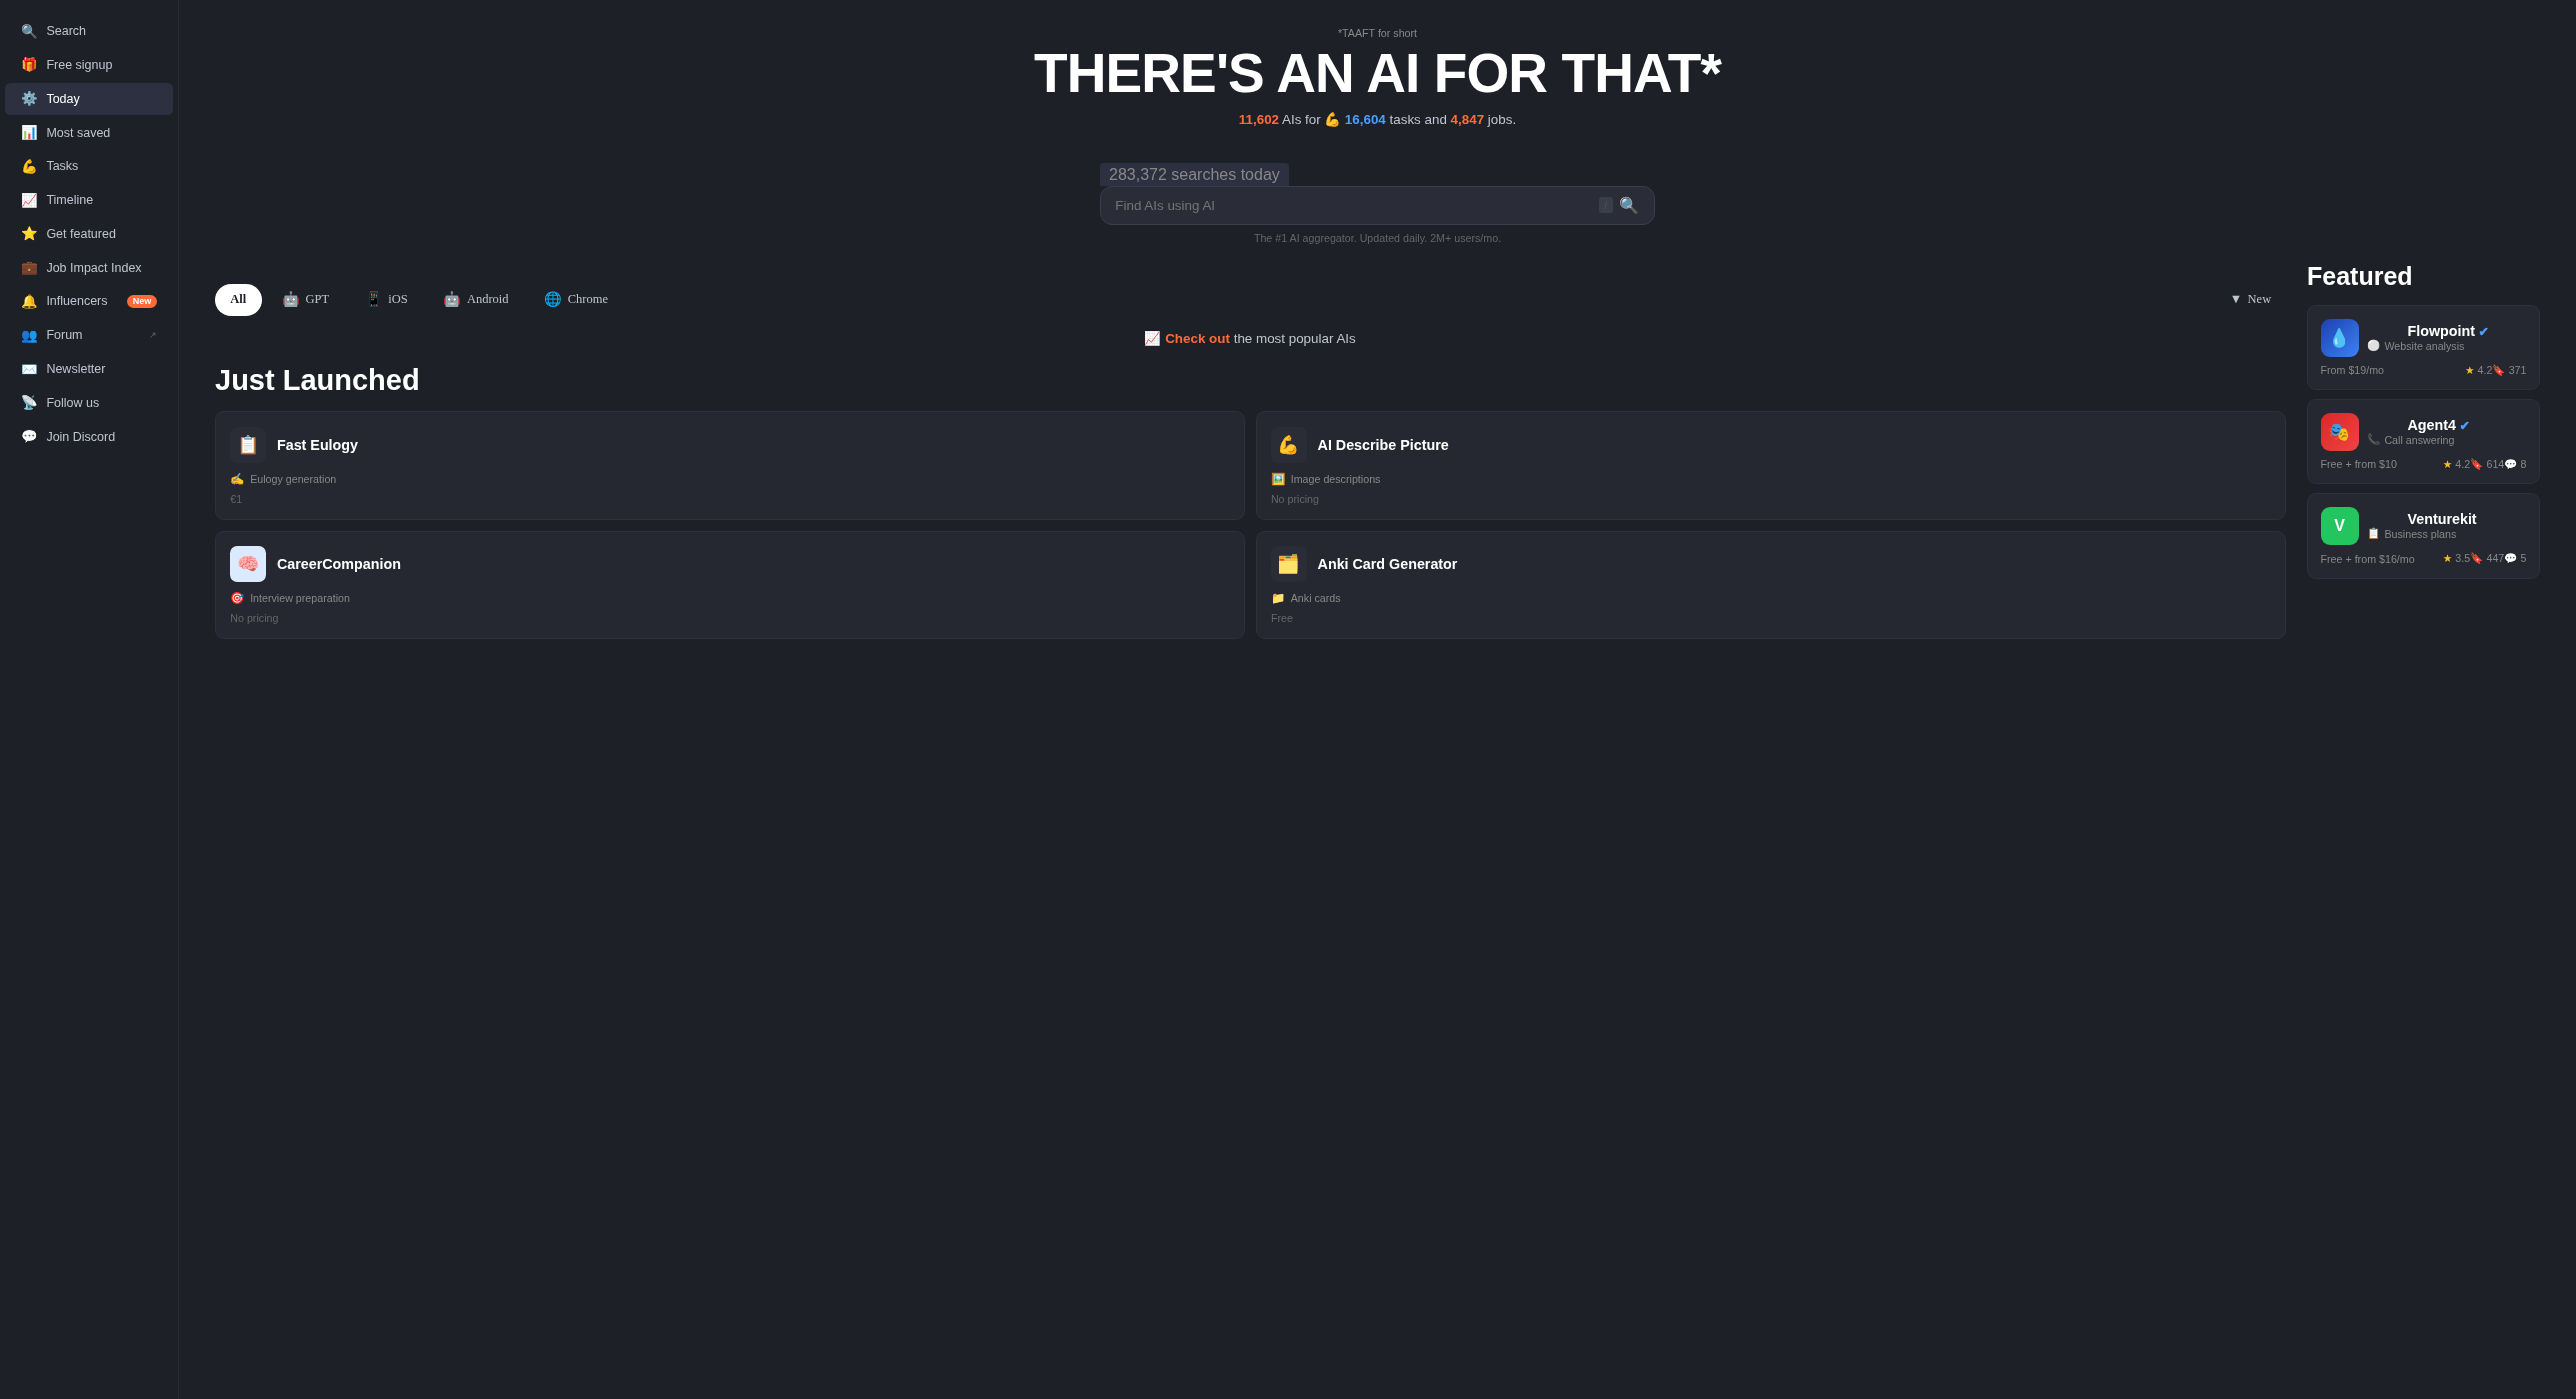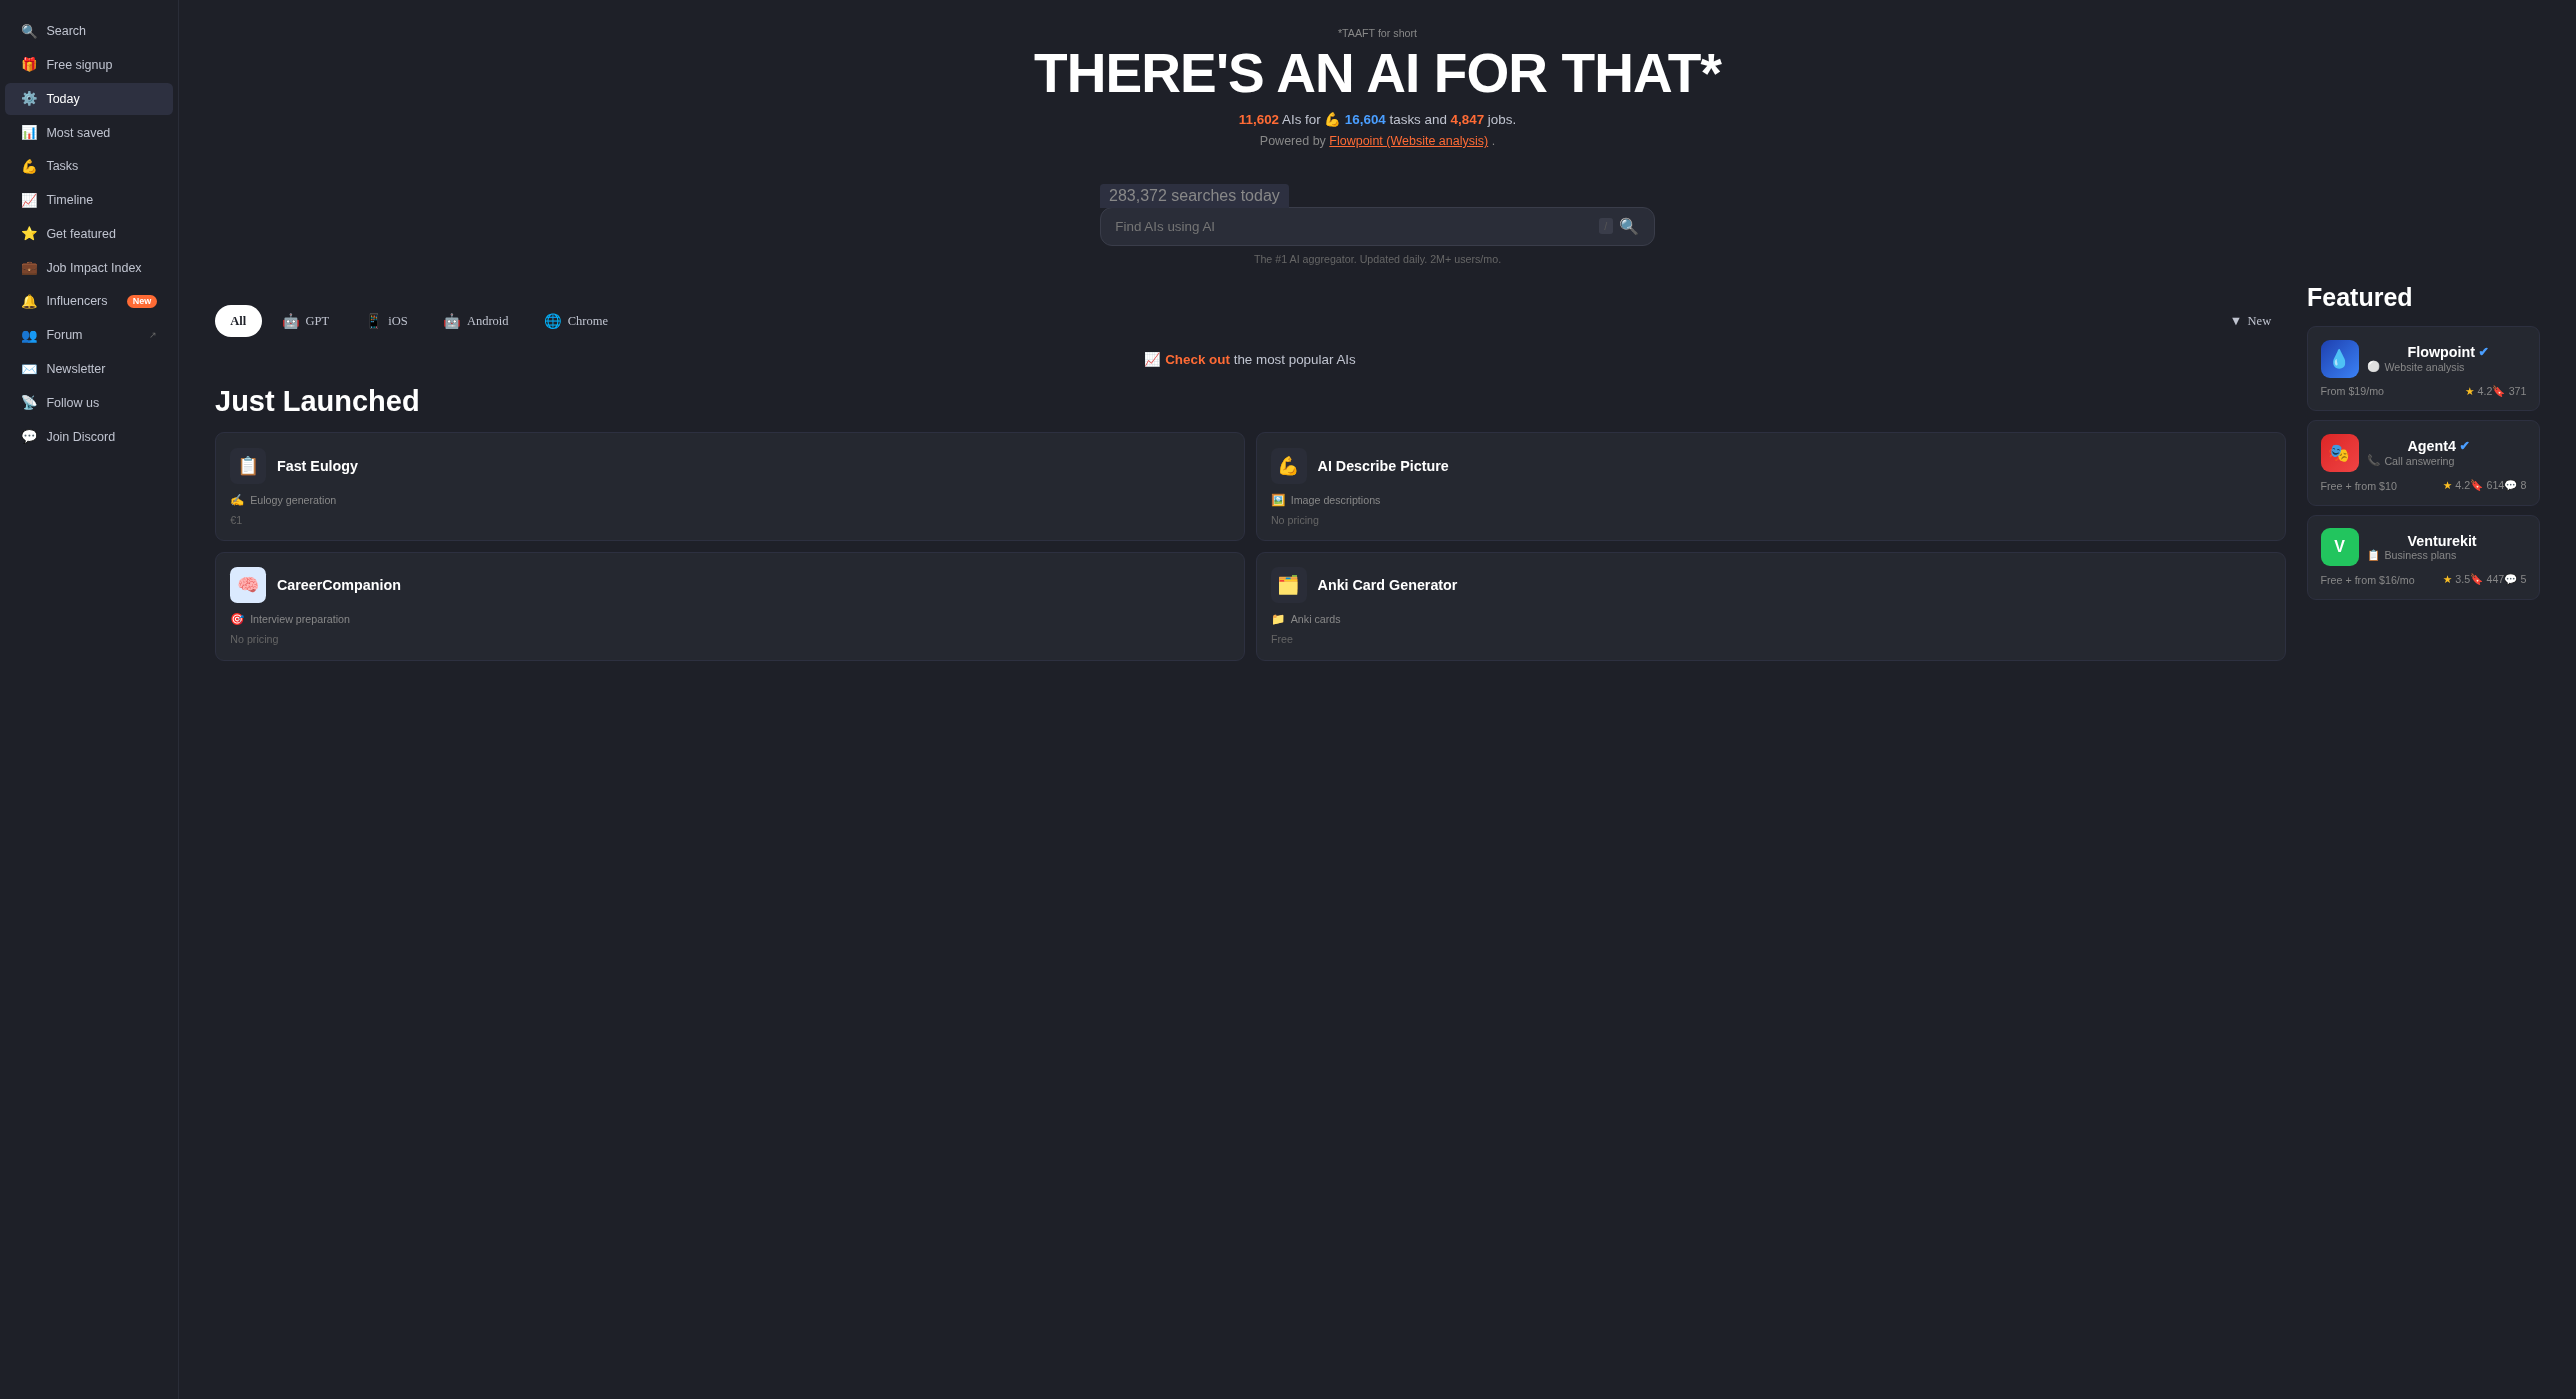--- a/index.html
+++ b/index.html
@@ -293,21 +293,21 @@
       display: flex;
       align-items: center;
       gap: 9px;
       margin-bottom: 7.2px;
     }
     .featured-name {
       font-size: 14.3px;
       font-weight: 700;
       color: #fff;
       display: flex;
-      align-items: flex-start;
+      align-items: center;
       gap: 3.6px;
       padding-left: 40px;
     }
     .verified-badge {
       color: #4a9eff;
       font-size: 12.5px;
     }
     .featured-category {
       font-size: 10.7px;
       color: #888;
@@ -449,25 +449,20 @@
     <div class="taaft-sub">*TAAFT for short</div>
     <div class="main-title">THERE'S AN AI FOR THAT*</div>
     <div class="stats-line">
       <span class="stat-orange">11,602</span>
       <span> AIs for 💪 </span>
       <span class="stat-blue">16,604</span>
       <span> tasks and </span>
       <span class="stat-orange">4,847</span>
       <span> jobs.</span>
     </div>
-    <div class="powered-line">
-      <span>Powered by</span>
-      <span class="powered-link">Flowpoint (Website analysis)</span>
-      <span>.</span>
-    </div>
   </div>
 
   <div id="search-area">
     <div class="search-counter">283,372 searches today</div>
     <div class="search-input-wrap">
       <input class="search-input" type="text" placeholder="Find AIs using AI" style="">
       <span class="search-slash">/</span>
       <span class="search-icon-btn">🔍</span>
     </div>
     <div class="search-tagline">The #1 AI aggregator. Updated daily. 2M+ users/mo.</div>

